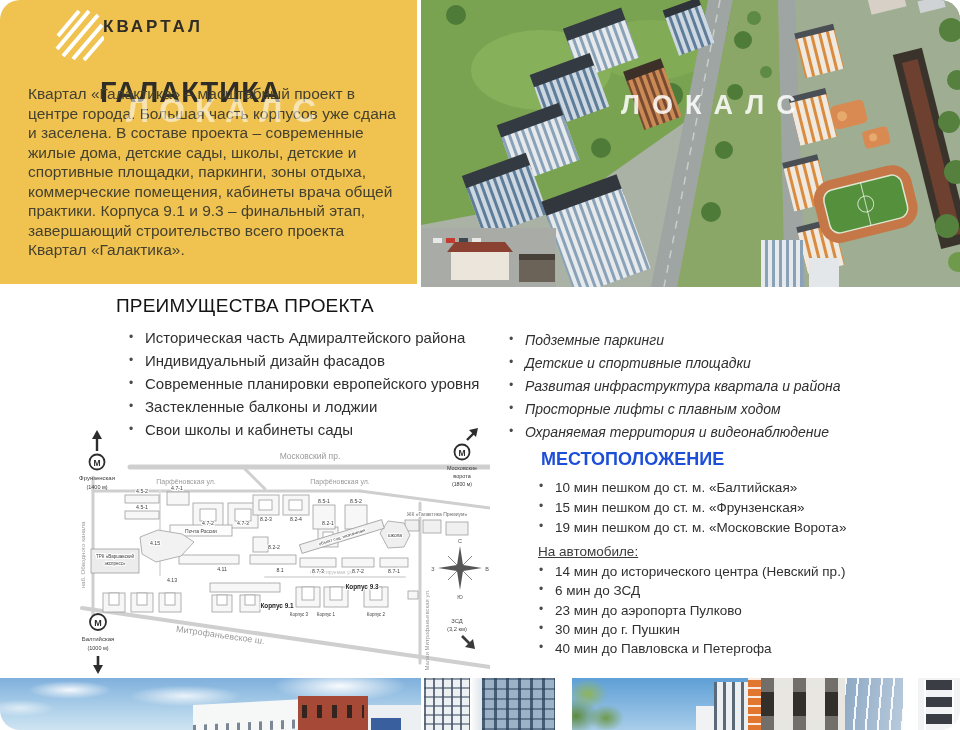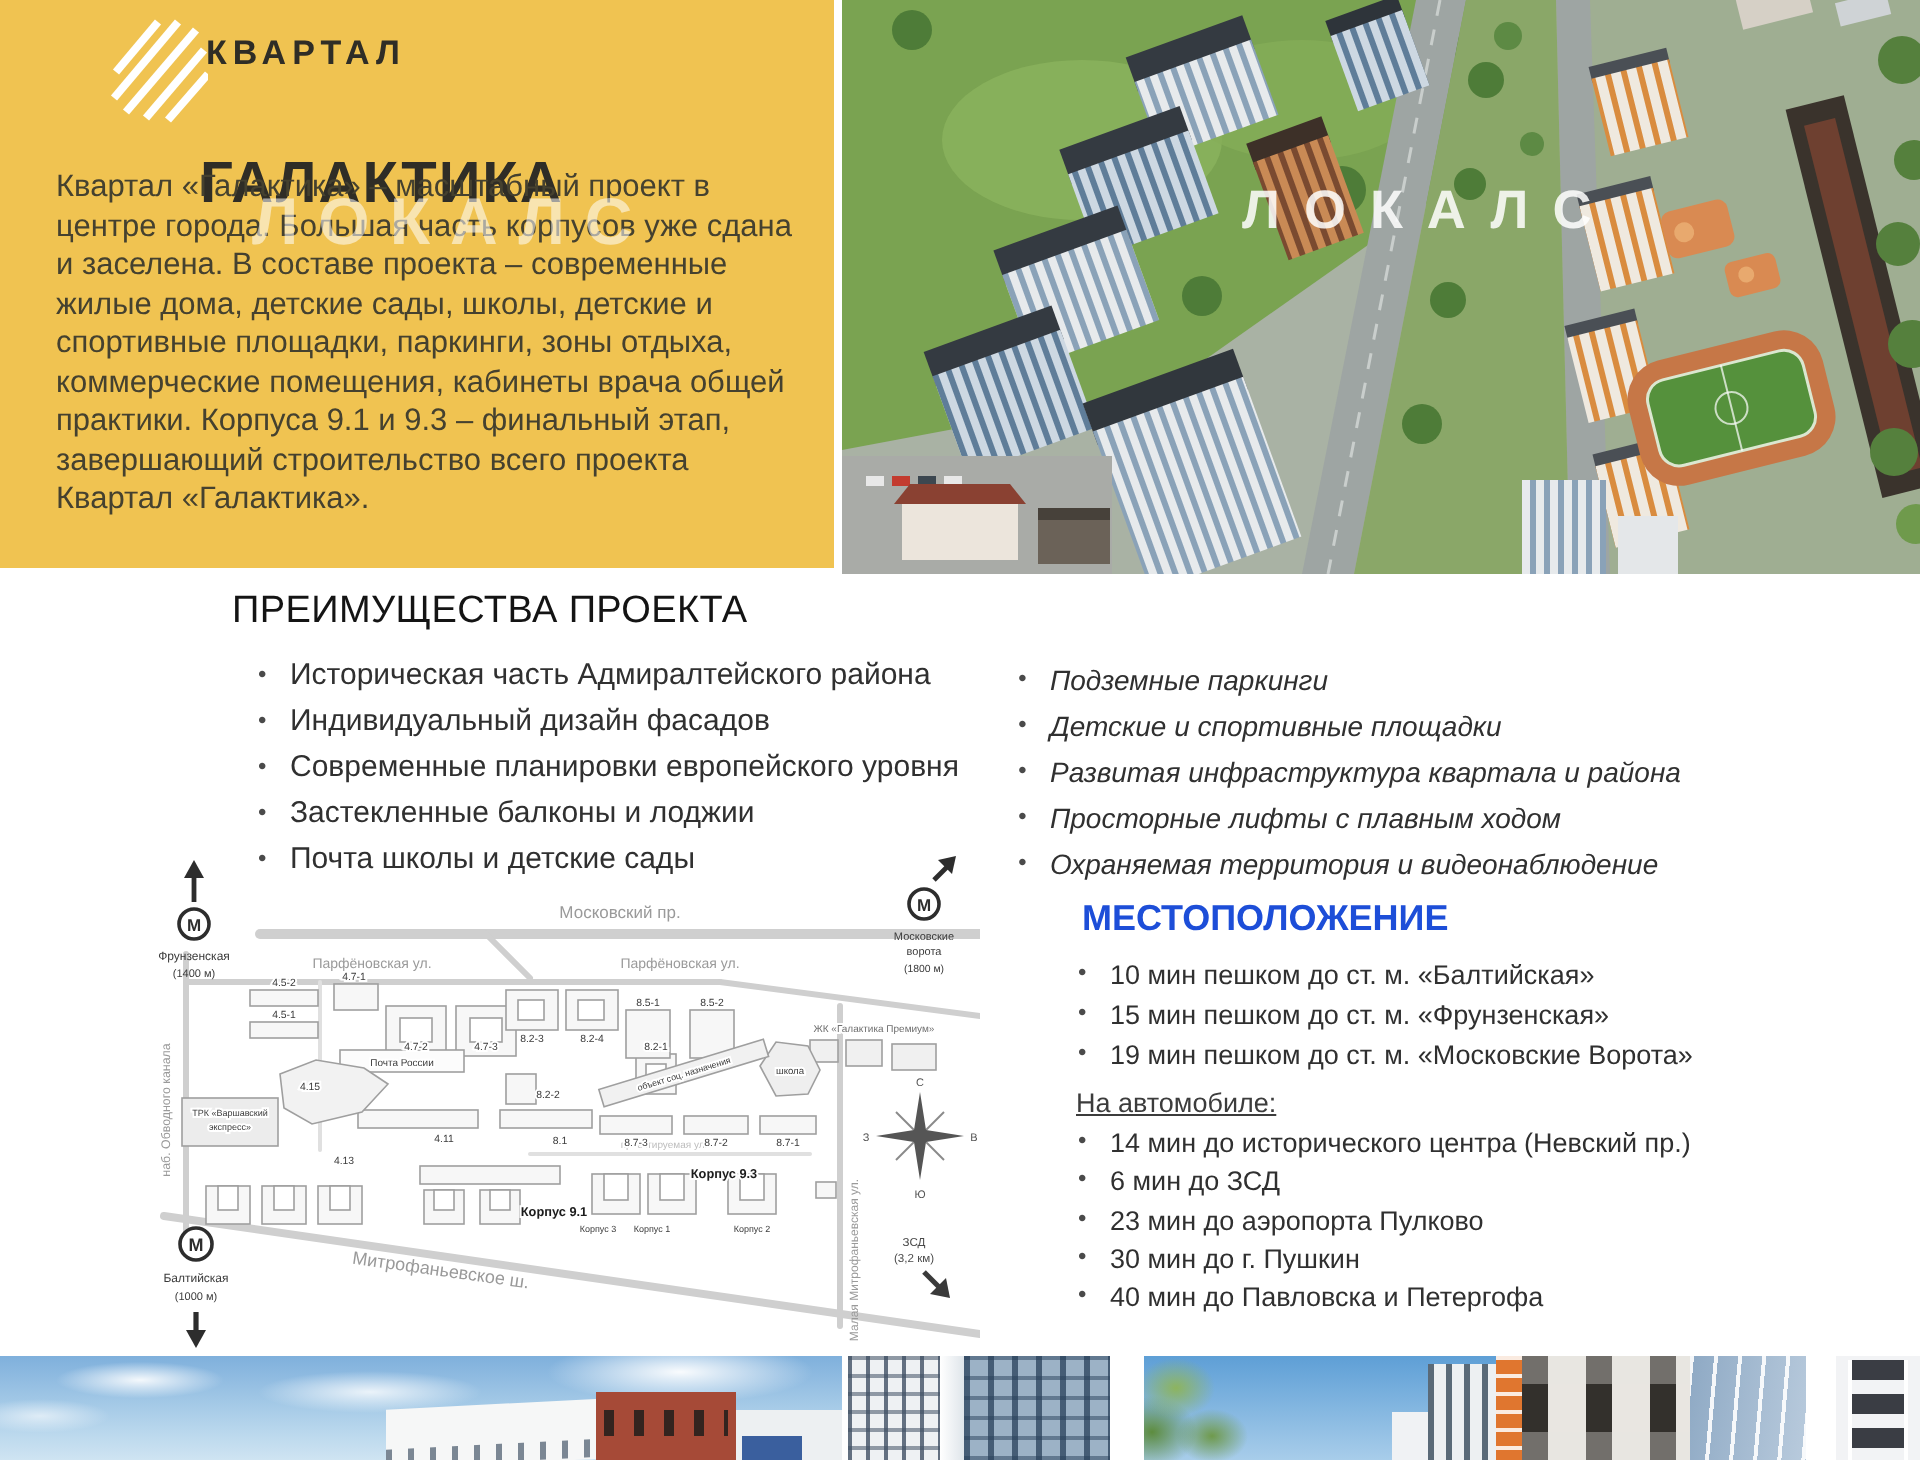--- a/index.html
+++ b/index.html
@@ -1,17 +1,17 @@
 <!DOCTYPE html>
 <html><head>
 <meta charset="utf-8">
 <style>
   html,body{margin:0;padding:0;background:#fff;}
   .page{position:relative;width:960px;height:730px;background:#fff;overflow:hidden;
-        font-family:"Liberation Sans",sans-serif;}
+        font-family:"Liberation Sans",sans-serif;border-radius:20px;}
   
   .hero-yellow{position:absolute;left:0;top:0;width:417px;height:284px;background:#F0C351;}
   .brand-stripes{position:absolute;left:52px;top:4px;}
   .brand-line1{position:absolute;left:103px;top:17px;font-size:17px;font-weight:bold;
                letter-spacing:3px;color:#2f2d26;}
   .brand-line2{position:absolute;left:100px;top:36px;font-size:29px;font-weight:bold;
                letter-spacing:1px;color:#2f2d26;margin-top:40px;}
   .intro{position:absolute;left:28px;top:84px;width:378px;font-size:15.5px;line-height:19.5px;
          color:#45412f;margin:0;}
   .wm{position:absolute;font-weight:bold;white-space:nowrap;pointer-events:none;text-align:center;}
@@ -244,21 +244,21 @@
     <div class="wm wm-photo">ЛОКАЛС</div>
   </div>
 
   <h2 class="adv-title">ПРЕИМУЩЕСТВА ПРОЕКТА</h2>
   <ul class="blist adv-left">
 
   <li>Историческая часть Адмиралтейского района</li>
       <li>Индивидуальный дизайн фасадов</li>
       <li>Современные планировки европейского уровня</li>
       <li>Застекленные балконы и лоджии</li>
-      <li>Почта школы и детские сады</li>
+      <li>Свои школы и кабинеты сады</li>
     </ul>
   <ul class="blist adv-right">
 
   <li>Подземные паркинги</li>
       <li>Детские и спортивные площадки</li>
       <li>Развитая инфраструктура квартала и района</li>
       <li>Просторные лифты с плавным ходом</li>
       <li>Охраняемая территория и видеонаблюдение</li>
     </ul>
 

